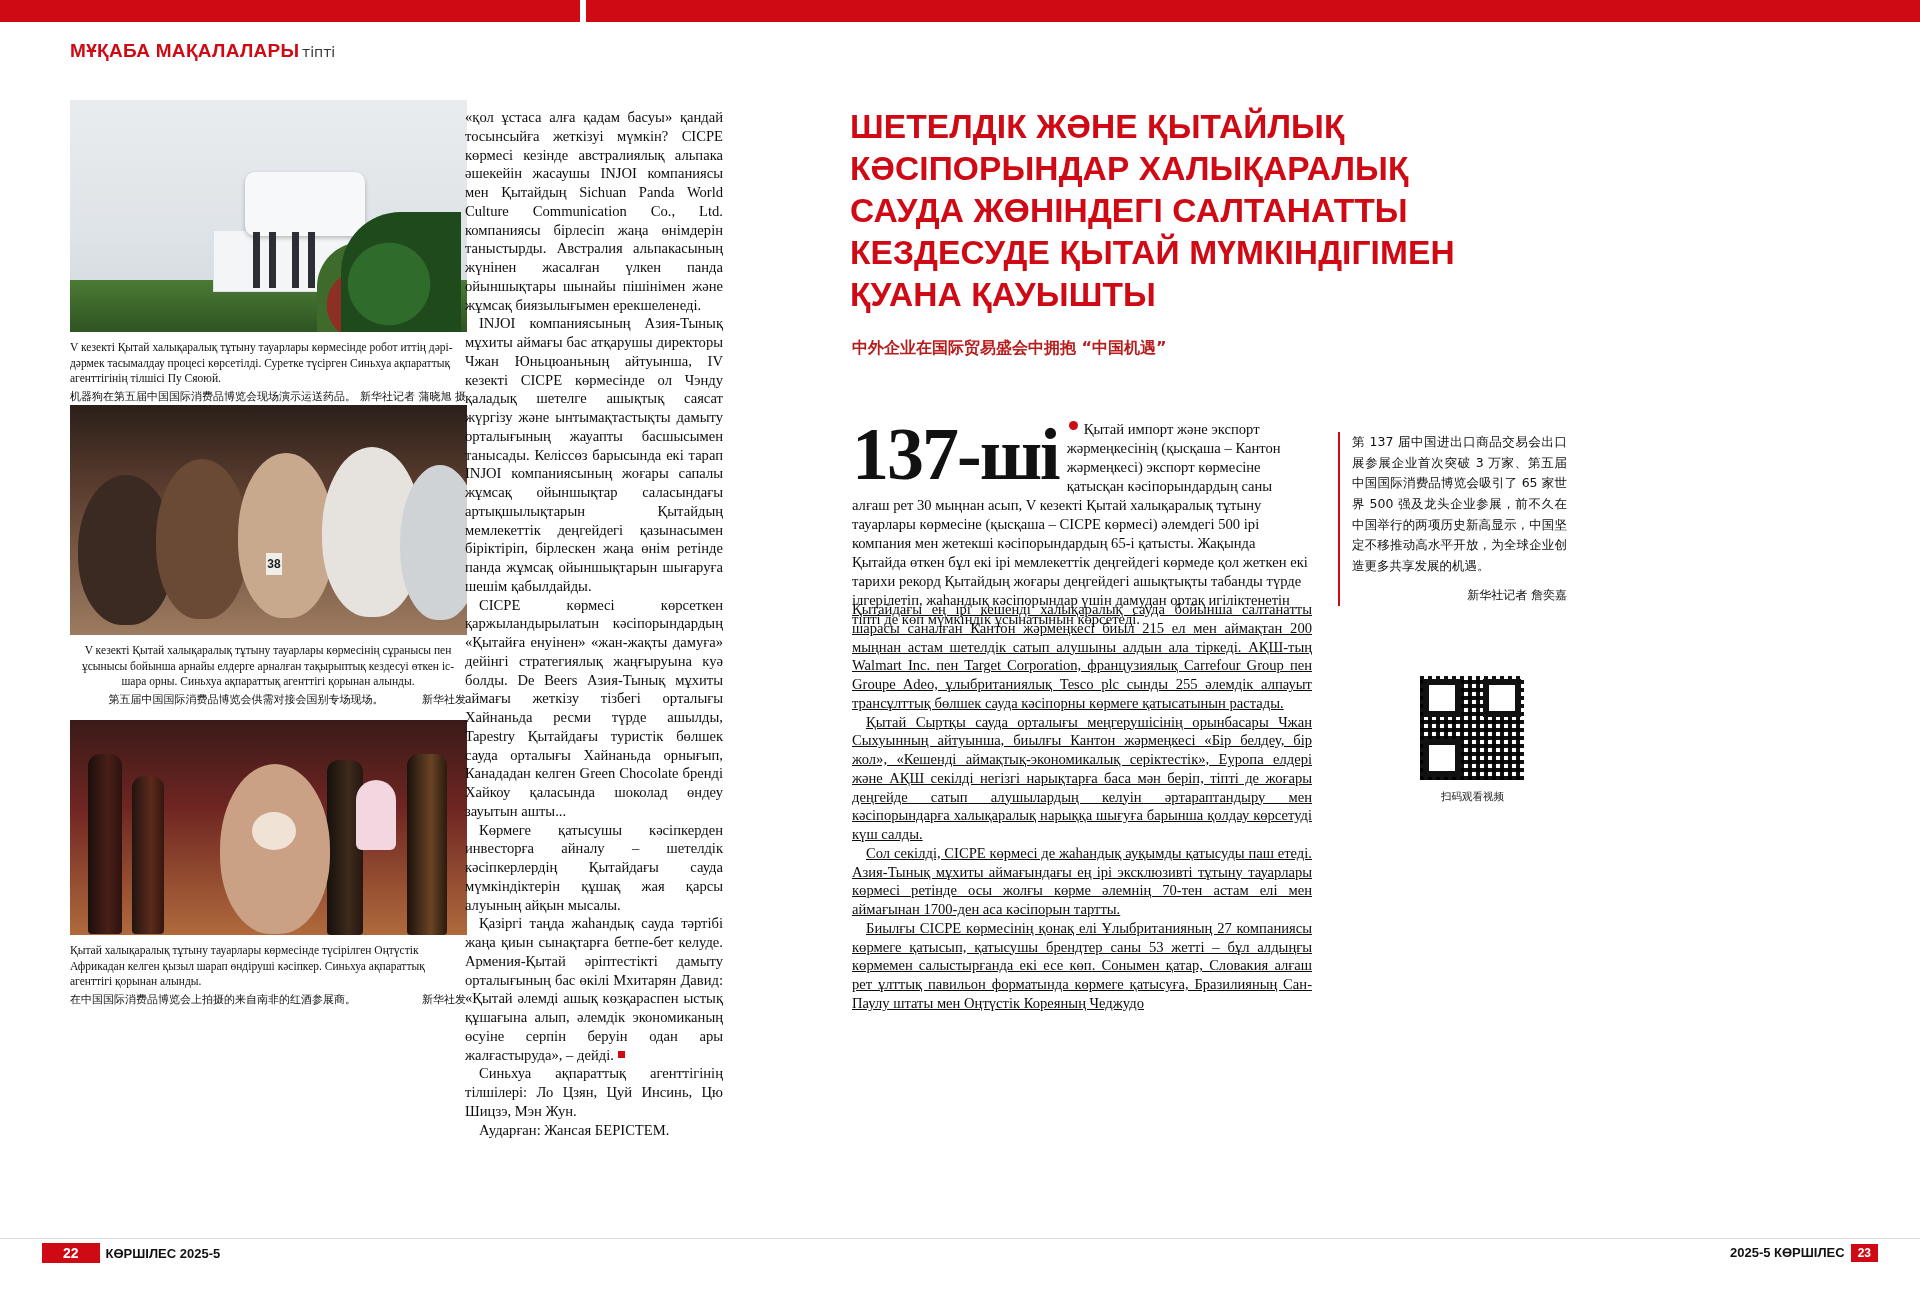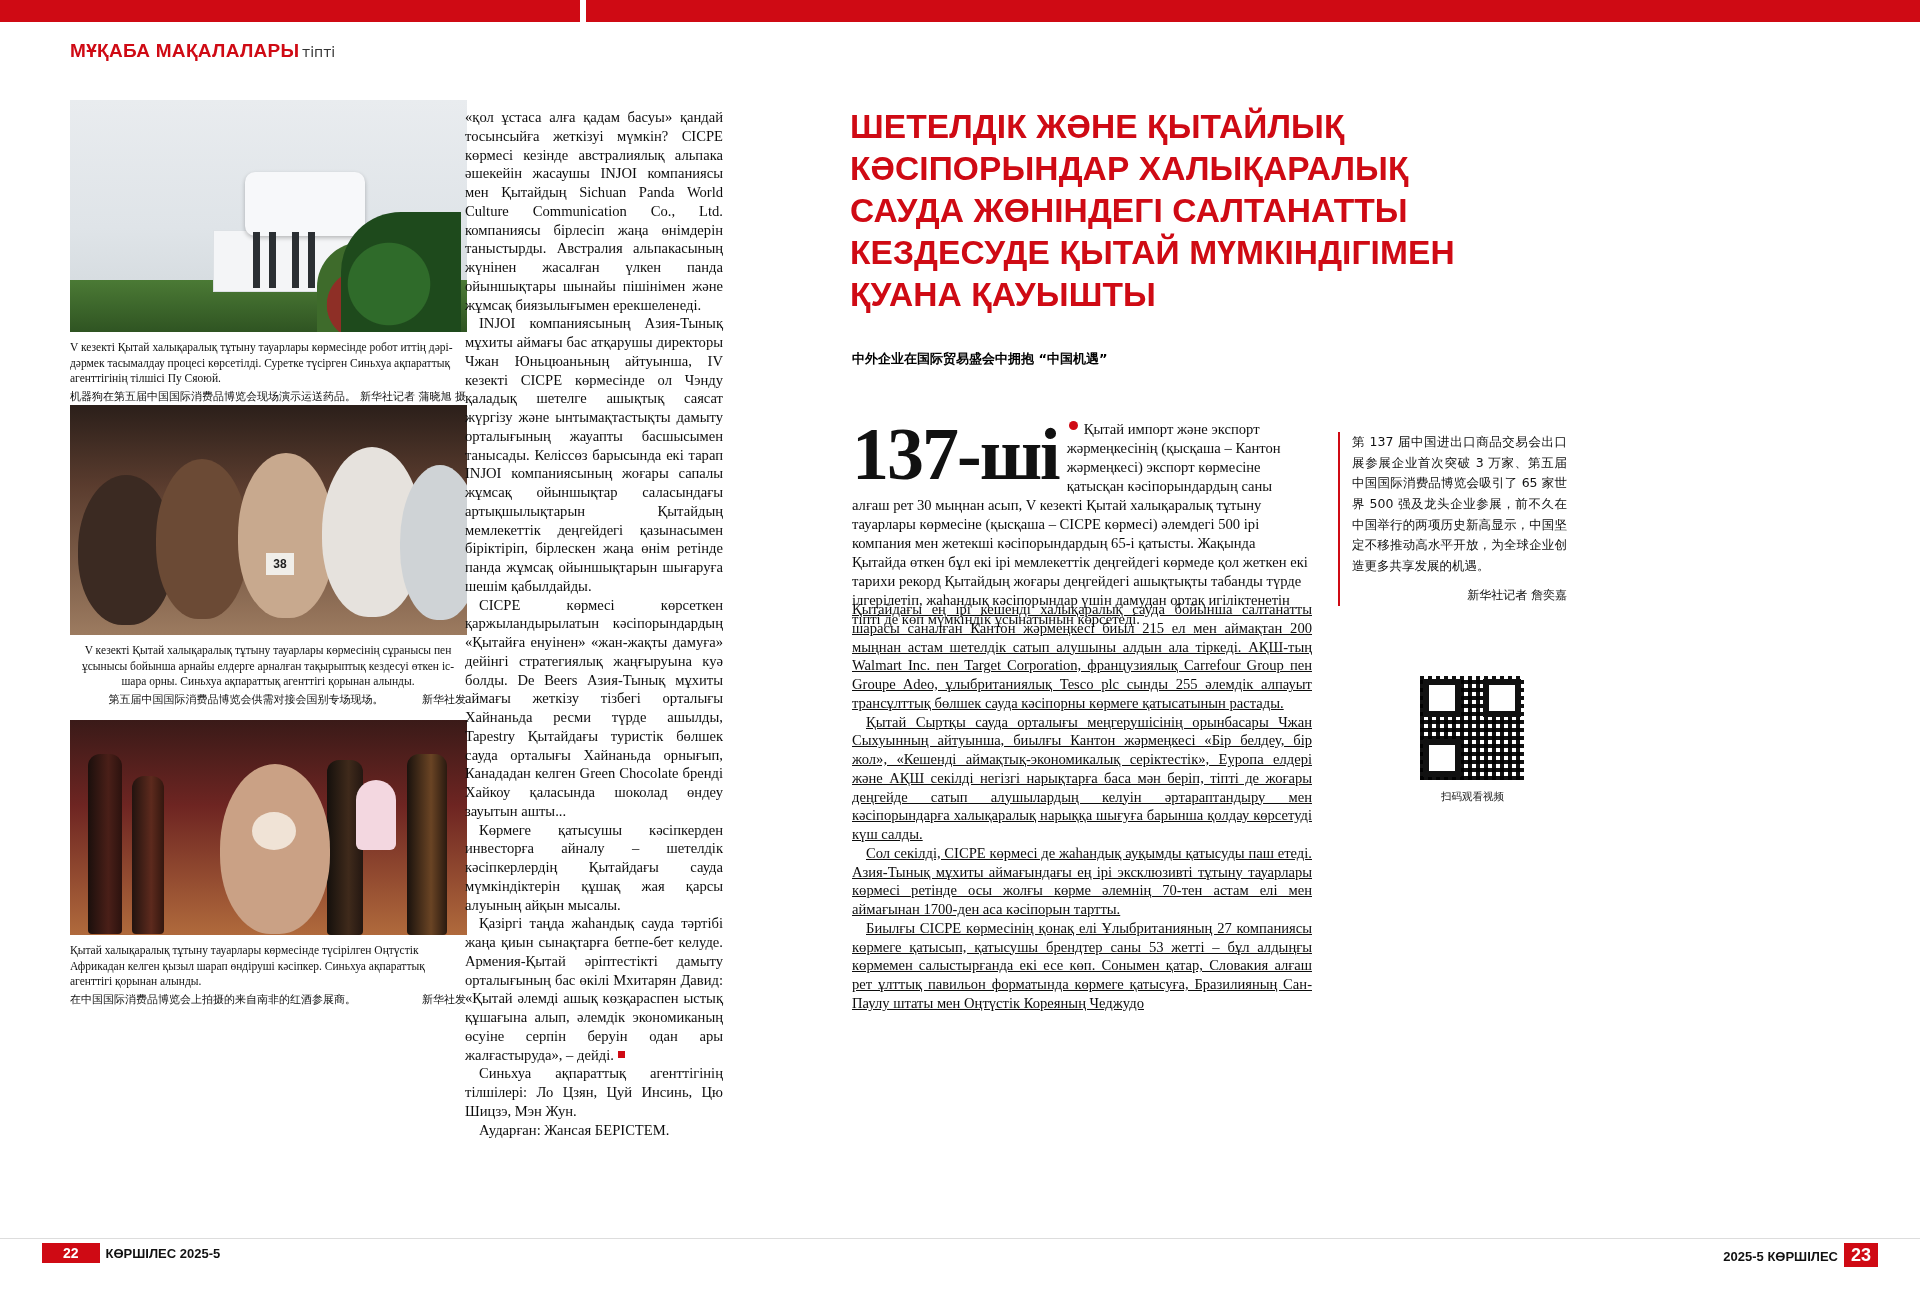--- a/index.html
+++ b/index.html
@@ -51,21 +51,21 @@
 
   
   .headline{
     position:absolute;left:850px;top:106px;width:655px;
     font-family:"Liberation Sans", sans-serif;
     font-weight:bold;font-size:33.5px;line-height:1.25;color:#cf0a14;
     letter-spacing:.1px;
   }
   .headline-cn{
     position:absolute;left:852px;top:338px;
-    font-family:"DejaVu Sans", sans-serif;font-weight:bold;font-size:13px;color:#000000;margin-top:12px;
+    font-family:"DejaVu Sans", sans-serif;font-weight:bold;font-size:16px;color:#b91c1c;
   }
 
   .dropcap-block{position:absolute;left:852px;top:420px;width:460px;}
   .dropnum{
     font-family:"Liberation Serif", serif;font-weight:bold;
     font-size:74px;line-height:60px;color:#111;letter-spacing:-2px;
     float:left;margin:4px 8px 0 0;
   }
   .rd-dot{display:inline-block;width:9px;height:9px;border-radius:50%;background:#cf0a14;vertical-align:4px;margin:0 2px;}
   .lead{
@@ -102,21 +102,21 @@
   .qr-cap{
     position:absolute;left:1365px;top:790px;width:215px;text-align:center;
     font-family:"DejaVu Sans", sans-serif;font-size:10.5px;color:#222;
   }
 
   
   .folio-left{position:absolute;left:42px;top:1245px;font-family:"Liberation Sans",sans-serif;font-size:13px;}
   .folio-left .num{background:#cf0a14;color:#fff;padding:2px 21px;font-weight:bold;font-size:14px;}
   .folio-left .txt{color:#111;font-weight:bold;margin-left:6px;}
   .folio-right{position:absolute;right:42px;top:1245px;font-family:"Liberation Sans",sans-serif;font-size:13px;}
-  .folio-right .num{background:#cf0a14;color:#fff;padding:2px 7px;font-weight:bold;font-size:18px;margin-left:6px;}
+  .folio-right .num{background:#cf0a14;color:#fff;padding:2px 7px;font-weight:bold;font-size:12px;margin-left:6px;}
   .folio-right .txt{color:#111;font-weight:bold;}
   .footline{position:absolute;left:0;top:1238px;width:1920px;height:1px;background:#ddd;}
 
   
   .ph1{left:70px;top:100px;width:397px;height:232px;
     background:linear-gradient(180deg,#e9ecef 0%,#dfe4e8 55%,#cfd6da 100%);}
   .ph1 .floorgrass{position:absolute;left:0;bottom:0;width:100%;height:52px;background:linear-gradient(180deg,#4b7a35,#2f5422);}
   .ph1 .podium{position:absolute;left:36%;bottom:40px;width:180px;height:60px;background:#f4f5f7;border:1px solid #dde1e5;}
   .ph1 .robot{position:absolute;left:44%;bottom:96px;width:120px;height:64px;background:#f7f8fa;border-radius:10px;box-shadow:0 2px 4px rgba(0,0,0,.25);}
   .ph1 .leg{position:absolute;bottom:44px;width:7px;height:56px;background:#2b2f33;}
@@ -160,21 +160,21 @@
       <span>机器狗在第五届中国国际消费品博览会现场演示运送药品。</span>
     </div>
   </div>
 
   <div class="photo ph2">
     <div class="person" style="left:8px;top:70px;width:96px;height:150px;background:#3b2a22;"></div>
     <div class="person" style="left:86px;top:54px;width:92px;height:160px;background:#6b4a35;"></div>
     <div class="person" style="left:168px;top:48px;width:96px;height:165px;background:#c8a98e;"></div>
     <div class="person" style="left:252px;top:42px;width:100px;height:170px;background:#e6e2dd;"></div>
     <div class="person" style="left:330px;top:60px;width:80px;height:155px;background:#cfd3d6;"></div>
-    <div style="position:absolute;left:196px;top:148px;width:28px;height:22px;background:#f0eee9;color:#222;font:bold 12px 'Liberation Sans',sans-serif;text-align:center;line-height:22px;">38</div>
+    <div style="position:absolute;left:196px;top:148px;width:16px;height:22px;background:#f0eee9;color:#222;font:bold 12px 'Liberation Sans',sans-serif;text-align:center;line-height:22px;">38</div>
   </div>
   <div class="cap" style="left:70px;top:643px;text-align:center;">
     <span>V кезекті Қытай халықаралық тұтыну тауарлары көрмесінің сұранысы пен ұсынысы бойынша арнайы елдерге арналған тақырыптық кездесуі өткен іс-шара орны. Синьхуа ақпараттық агенттігі қорынан алынды.</span>
     <div class="cn" style="margin-top:3px;">
       <span class="src">新华社发</span>
       <span>第五届中国国际消费品博览会供需对接会国别专场现场。</span>
     </div>
   </div>
 
   <div class="photo ph3">

